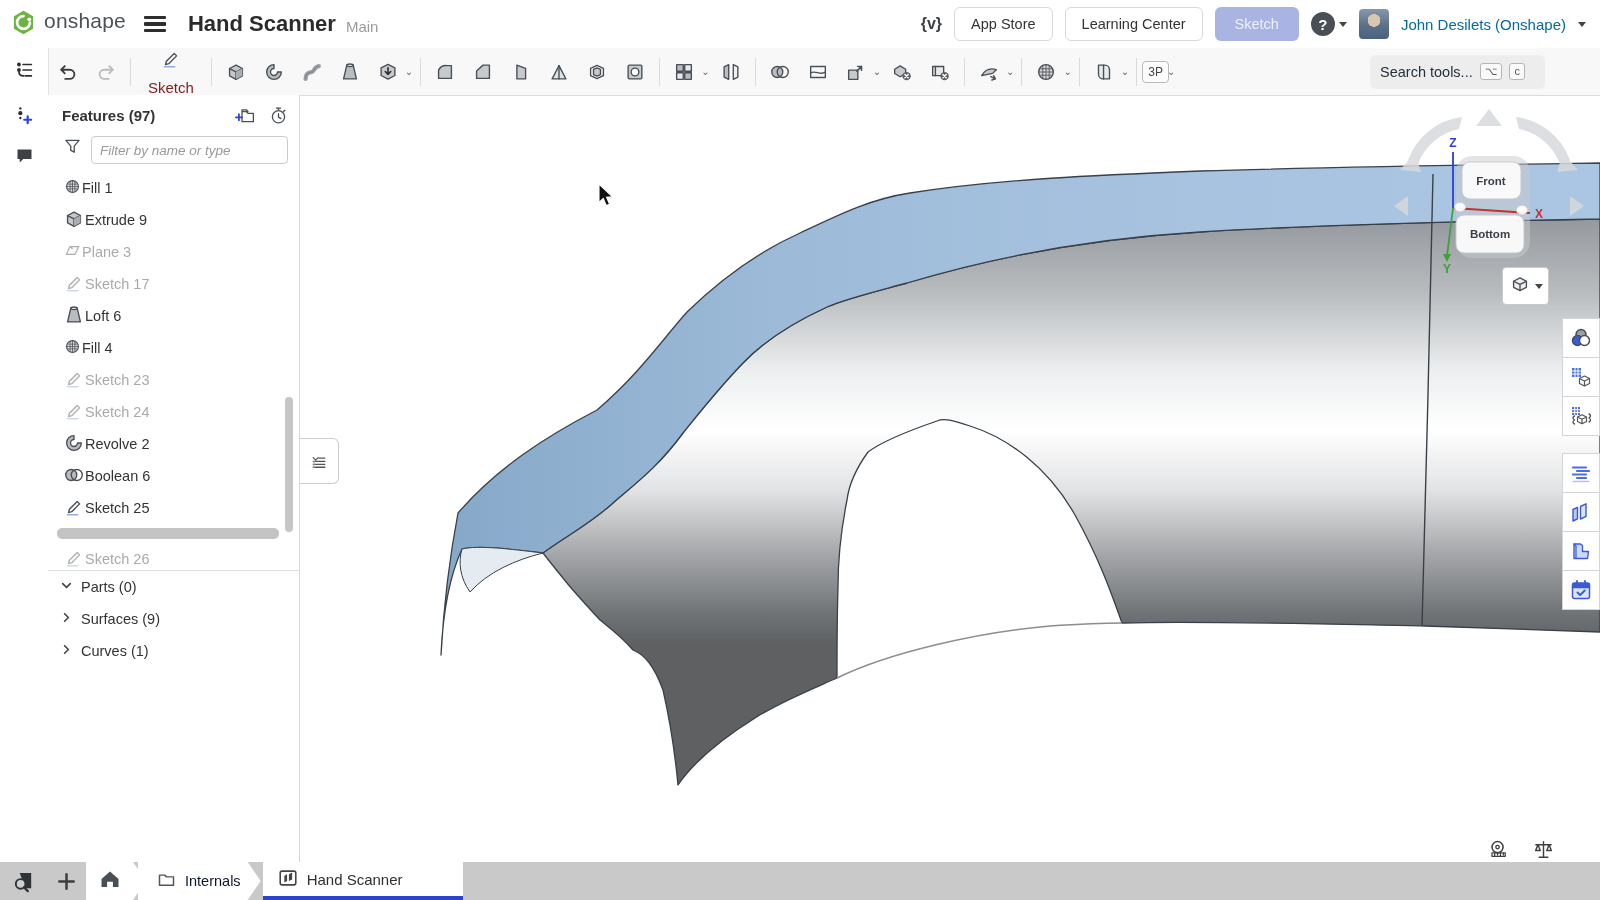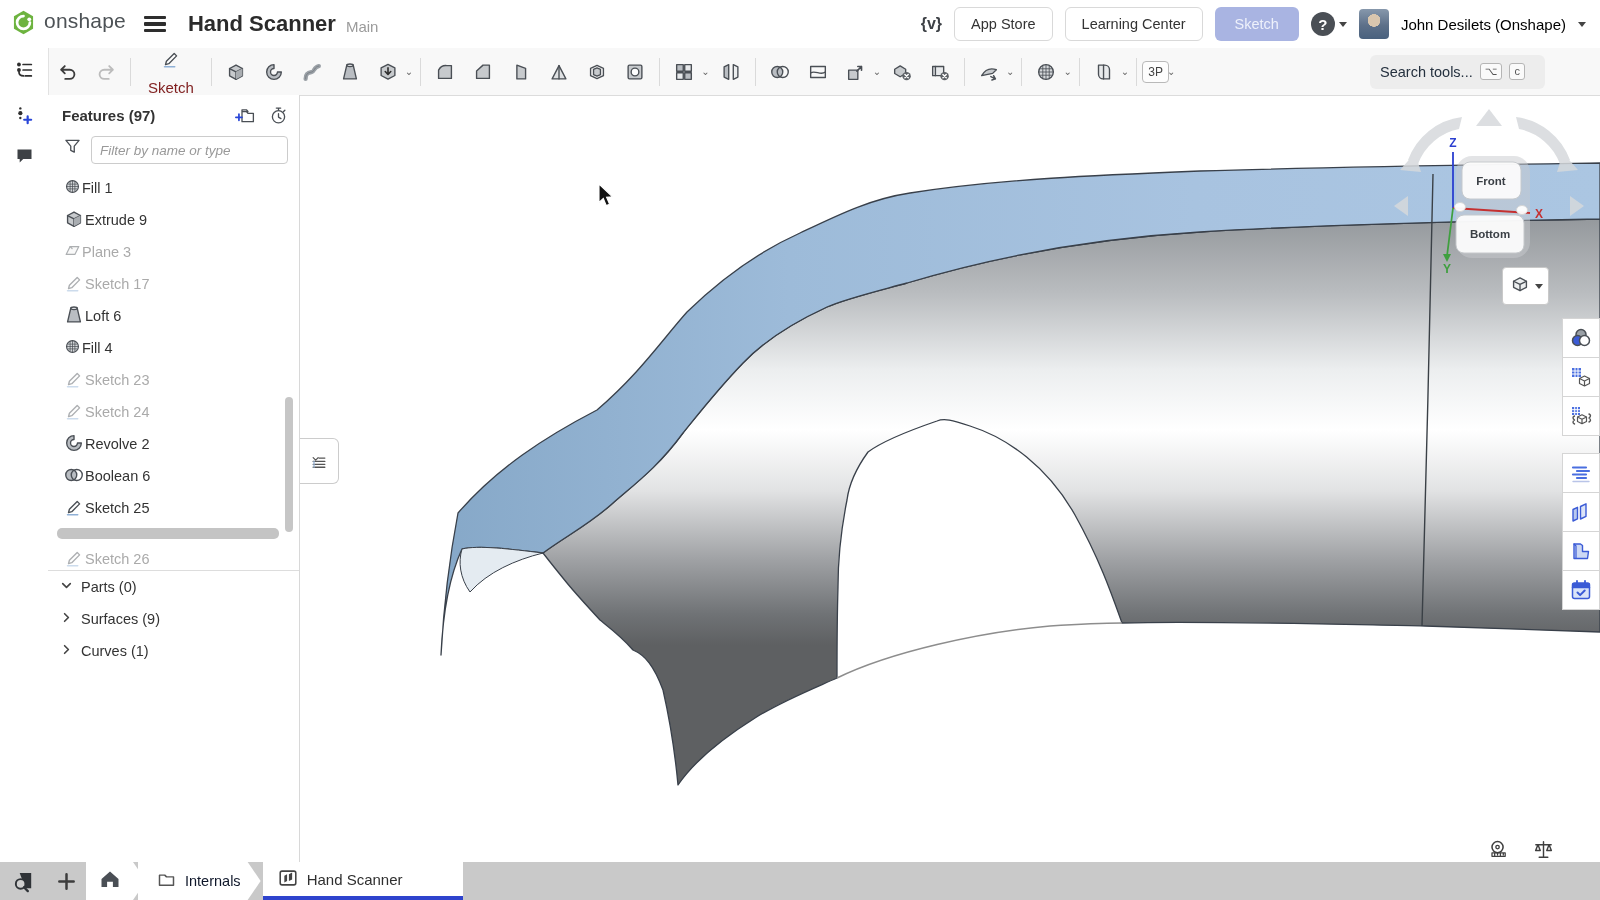--- a/index.html
+++ b/index.html
@@ -16,21 +16,21 @@
   #header-right{margin-left:auto;display:flex;align-items:center;gap:12px;padding-right:14px;}
   .fs-badge{font-size:16px;font-weight:bold;color:#3d4146;}
   .btn-outline{border:1px solid #d9d9d9;border-radius:6px;background:#fff;padding:8px 16px;font-size:14.5px;color:#333;cursor:pointer;}
   .btn-share{border:none;border-radius:6px;background:#a9b4e2;color:#eef1fb;padding:9px 20px;font-size:14.5px;cursor:pointer;}
   .help-circle{width:24px;height:24px;border-radius:50%;background:#4a4f55;color:#fff;font-weight:bold;font-size:15px;
     display:flex;align-items:center;justify-content:center;}
   .caret{width:0;height:0;border-left:4.5px solid transparent;border-right:4.5px solid transparent;border-top:5.5px solid #444;display:inline-block;}
   .avatar{width:30px;height:30px;border-radius:4px;background:
     radial-gradient(circle at 50% 38%, #d9c6ae 0 26%, transparent 27%),
     linear-gradient(180deg,#8798ac 0%,#5d7089 55%,#49617e 100%);}
-  .user-name{font-size:15px;color:#000000;}
+  .user-name{font-size:15px;color:#0369a1;}
   
   #toolbar{position:absolute;left:0;top:48px;width:1600px;height:47px;background:#f8f8f8;border-bottom:1px solid #dcdcdc;
     display:flex;align-items:center;}
   #tree-btn{width:48px;height:47px;background:#fff;border-right:1px solid #e2e2e2;display:flex;align-items:center;justify-content:center;}
   .tb-btn{width:38px;height:38px;display:flex;align-items:center;justify-content:center;border-radius:4px;cursor:pointer;}
   .tb-chev{font-size:10px;color:#666;margin:0 2px 0 -2px;cursor:pointer;}
   .tb-divider{width:1px;height:28px;background:#dadada;margin:0 5px;}
   #sketch-btn{display:flex;align-items:center;gap:6px;font-size:15px;color:#7f1d1d;padding:0 12px;cursor:pointer;flex-direction:column;}
   .tb-3p{border:1px solid #b9b9b9;border-radius:4px;background:#fdfdfd;font-size:12px;color:#444;padding:3px 5px;cursor:pointer;}
   #search-tools{margin-left:auto;margin-right:55px;background:#ededed;border-radius:6px;height:34px;display:flex;align-items:center;

